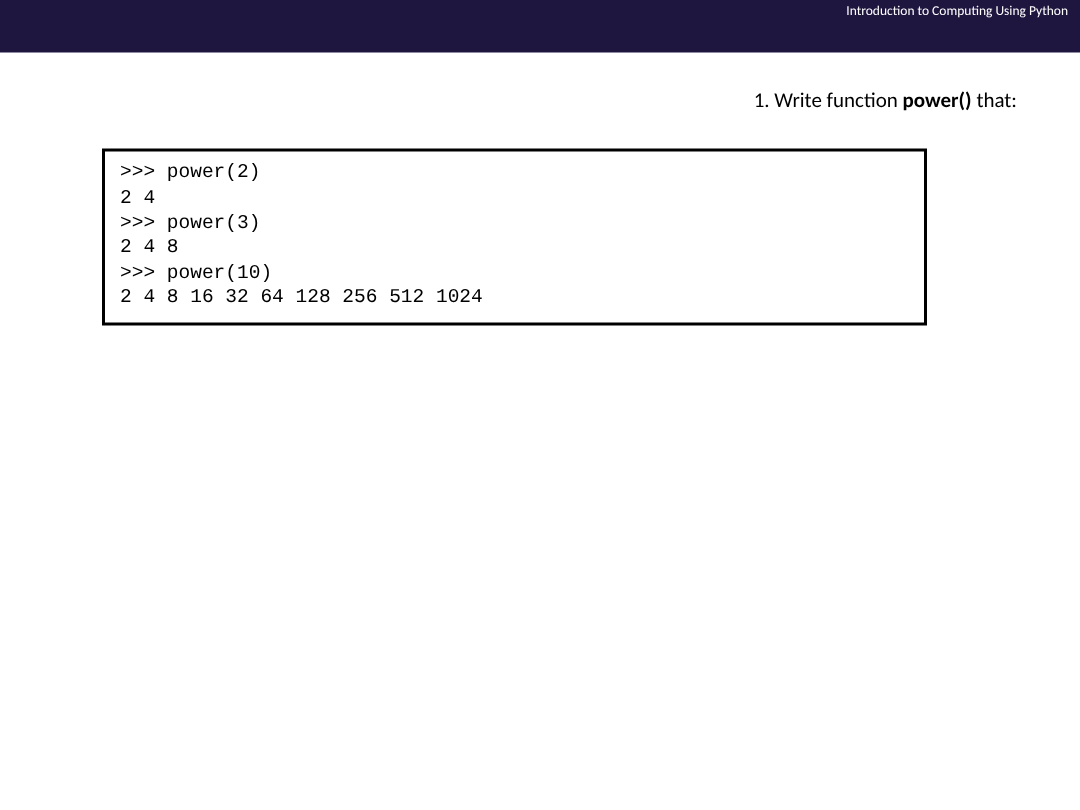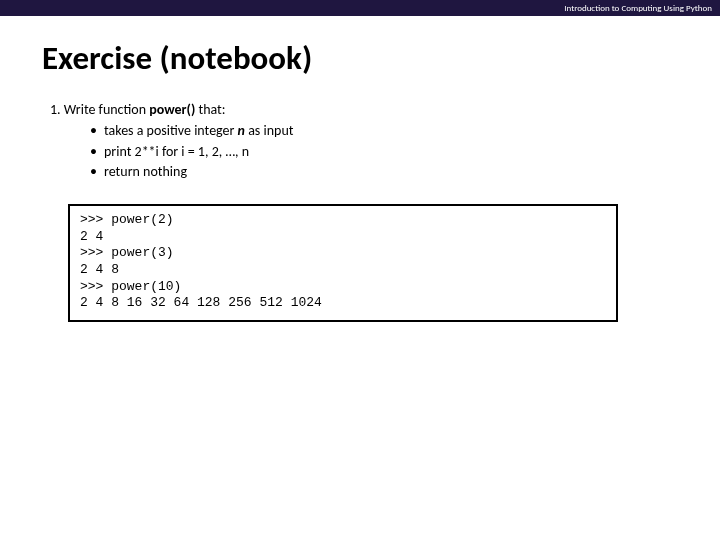--- a/index.html
+++ b/index.html
@@ -10,21 +10,21 @@
     body {
       width: 720px;
       height: 540px;
       background: #ffffff;
       font-family: "Calibri", "Segoe UI", sans-serif;
       position: relative;
       overflow: hidden;
     }
     .header-band {
       width: 100%;
-      height: 16px;
+      height: 35px;
       background: #1f1640;
       position: relative;
     }
     .header-text {
       position: absolute;
       right: 8px;
       top: 2px;
       color: #ffffff;
       font-size: 9px;
       font-weight: 400;
@@ -37,20 +37,21 @@
       font-weight: 700;
       color: #000000;
       margin-bottom: 22px;
       letter-spacing: 0px;
     }
     .instruction-block {
       margin-left: 8px;
       font-size: 14px;
       line-height: 1.45;
       color: #000000;
+      text-align: right;
     }
     .instruction-lead {
       font-weight: 400;
     }
     .func-name {
       font-weight: 700;
     }
     .bullet-list {
       list-style: none;
       margin-left: 40px;
@@ -84,37 +85,25 @@
     }
   </style>
 </head>
 <body>
 
 <div class="header-band">
   <div class="header-text">Introduction to Computing Using Python</div>
 </div>
 
 <div class="content">
-  <h1 class="title">Exercise (notebook)</h1>
 
   <div class="instruction-block">
     <div class="instruction-lead">
       <span>1. Write function </span><span class="func-name">power()</span><span> that:</span>
     </div>
-    <ul class="bullet-list">
-      <li>
-        <span>takes a positive integer </span><span class="italic-bold">n</span><span> as input</span>
-      </li>
-      <li>
-        <span>print 2**i for i = 1, 2, …, n</span>
-      </li>
-      <li>
-        <span>return nothing</span>
-      </li>
-    </ul>
   </div>
 
   <div class="code-box"><span>&gt;&gt;&gt; power(2)</span>
 <span>2 4</span>
 <span>&gt;&gt;&gt; power(3)</span>
 <span>2 4 8</span>
 <span>&gt;&gt;&gt; power(10)</span>
 <span>2 4 8 16 32 64 128 256 512 1024</span></div>
 </div>
 

